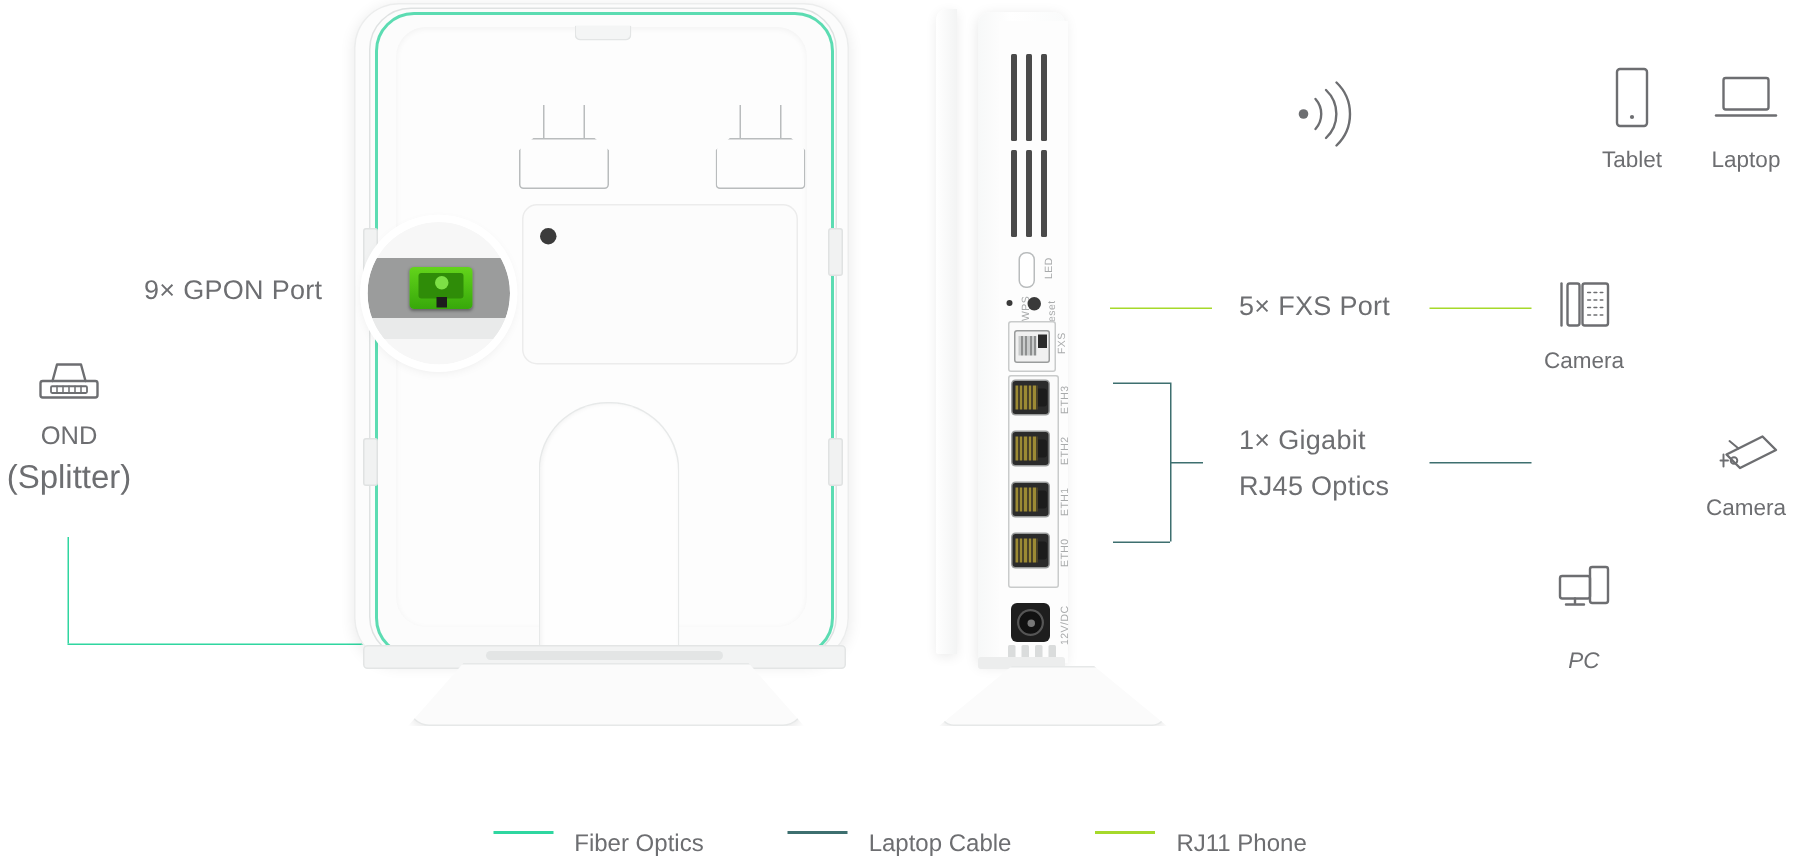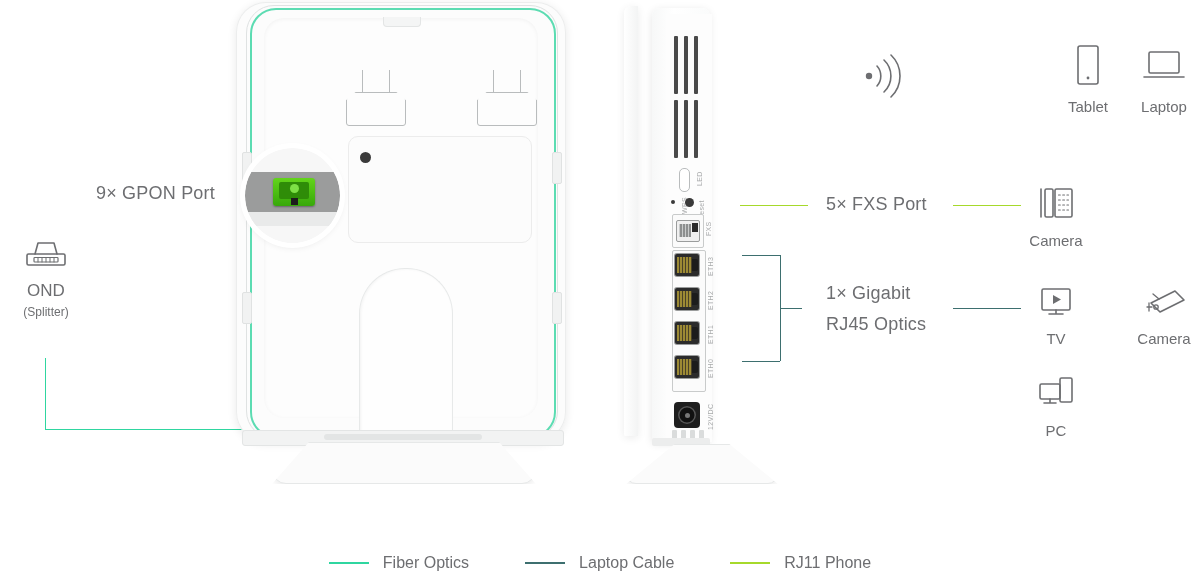--- a/index.html
+++ b/index.html
@@ -124,21 +124,21 @@
   
   .line-h{position:absolute;height:0;border-top-width:1.6px;border-top-style:solid;}
   .line-v{position:absolute;width:0;border-left-width:1.6px;border-left-style:solid;}
 
   
   .icon{stroke:#6d6e71;stroke-width:1.6;fill:none;stroke-linecap:round;stroke-linejoin:round;}
   .icon-fill{fill:#6d6e71;stroke:none;}
 
   
   #legend{left:0;top:548px;width:1200px;height:30px;display:flex;justify-content:center;align-items:center;gap:56px;}
-  .legend-item{display:flex;align-items:center;gap:14px;}
+  .legend-item{display:flex;gap:14px;}
   .legend-swatch{width:40px;height:0;border-top-width:2.2px;border-top-style:solid;}
 </style>
 </head>
 <body>
 
 <div class="stage">
 
   <div class="abs line-v" style="left:45px;top:358px;height:71px;border-color:#2fd6a0;"></div>
   <div class="abs line-h" style="left:45px;top:429px;width:196px;border-color:#2fd6a0;"></div>
   <div class="abs line-v" style="left:241px;top:252px;height:178px;border-color:#2fd6a0;"></div>
@@ -148,21 +148,21 @@
   <div class="abs" style="left:0px;top:238px;width:92px;">
     <div style="display:flex;justify-content:center;">
       <svg width="46" height="34" viewBox="0 0 46 34">
         <path class="icon" d="M12 16 L15 5 H31 L34 16"></path>
         <rect class="icon" x="4" y="16" width="38" height="11" rx="1.5"></rect>
         <rect class="icon" x="11" y="19.5" width="24" height="4.5" rx="0.8" style="stroke-width:1.2"></rect>
         <path class="icon" d="M15 19.5 V24 M19 19.5 V24 M23 19.5 V24 M27 19.5 V24 M31 19.5 V24" style="stroke-width:1"></path>
       </svg>
     </div>
     <div class="dev-lbl" style="margin-top:9px;font-size:17px;">OND</div>
-    <div class="dev-lbl" style="margin-top:4px;font-size:12px;">(Splitter)</div>
+    <div class="dev-lbl" style="margin-top:4px;font-size:22px;">(Splitter)</div>
   </div>
 
   <div class="abs lbl big" style="left:96px;top:183px;">9× GPON Port</div>
 
   <div class="abs" id="front-view">
     <div class="fv-shell">
       <div class="fv-rim2"></div>
       <div class="fv-rim"></div>
       <div class="fv-face">
         <div class="fv-notch"></div>
@@ -319,30 +319,20 @@
       <svg width="44" height="40" viewBox="0 0 44 40">
         <path class="icon" d="M7 6 V34"></path>
         <rect class="icon" x="11" y="6" width="8" height="28" rx="1.5"></rect>
         <rect class="icon" x="21" y="6" width="17" height="28" rx="1.5"></rect>
         <path class="icon" d="M24.5 12 h10 M24.5 17 h10 M24.5 22 h10 M24.5 27 h10" style="stroke-width:1.1;stroke-dasharray:1.8 2.4"></path>
       </svg>
     </div>
     <div class="dev-lbl" style="margin-top:9px;">Camera</div>
   </div>
 
-  <div class="abs" style="left:1016px;top:285px;width:80px;">
-    <div style="display:flex;justify-content:center;">
-      <svg width="44" height="38" viewBox="0 0 44 38">
-        <rect class="icon" x="8" y="4" width="28" height="21" rx="1.5"></rect>
-        <path class="icon-fill" d="M19 10 L27 14.5 L19 19 Z"></path>
-        <path class="icon" d="M22 25 V28 M15 29 H29"></path>
-      </svg>
-    </div>
-    <div class="dev-lbl" style="margin-top:7px;">TV</div>
-  </div>
 
   <div class="abs" style="left:1124px;top:285px;width:80px;">
     <div style="display:flex;justify-content:center;">
       <svg width="50" height="38" viewBox="0 0 50 38">
         <path class="icon" d="M12 18 L36 6 L45 15 L21 27 Z"></path>
         <path class="icon" d="M14 9 L20 14" style="stroke-width:1.3"></path>
         <circle class="icon" cx="17" cy="22" r="2.2" style="stroke-width:1.3"></circle>
         <path class="icon" d="M8 22 H13 M10 18 V26" style="stroke-width:1.3"></path>
       </svg>
     </div>
@@ -350,21 +340,21 @@
   </div>
 
   <div class="abs" style="left:1016px;top:374px;width:80px;">
     <div style="display:flex;justify-content:center;">
       <svg width="44" height="38" viewBox="0 0 44 38">
         <rect class="icon" x="6" y="10" width="20" height="15" rx="1.5"></rect>
         <path class="icon" d="M16 25 V28 M10 29 H22"></path>
         <rect class="icon" x="26" y="4" width="12" height="24" rx="1.5"></rect>
       </svg>
     </div>
-    <div class="dev-lbl" style="margin-top:10px;">PC</div>
+    <div class="dev-lbl" style="margin-top:20px;font-style:italic;">PC</div>
   </div>
 
   <div class="abs" id="legend">
     <div class="legend-item">
       <span class="legend-swatch" style="border-color:#2fd6a0;"></span>
       <span class="legend-lbl">Fiber Optics</span>
     </div>
     <div class="legend-item">
       <span class="legend-swatch" style="border-color:#3d6f6f;"></span>
       <span class="legend-lbl">Laptop Cable</span>

